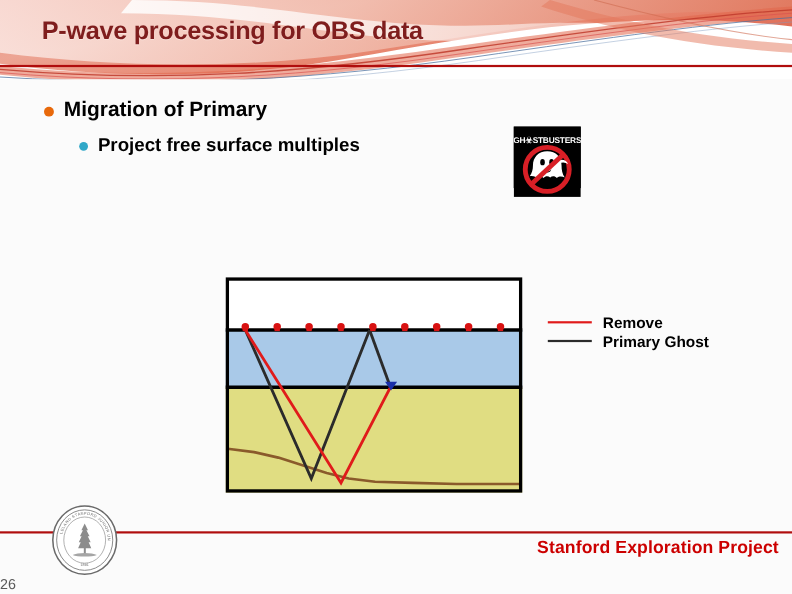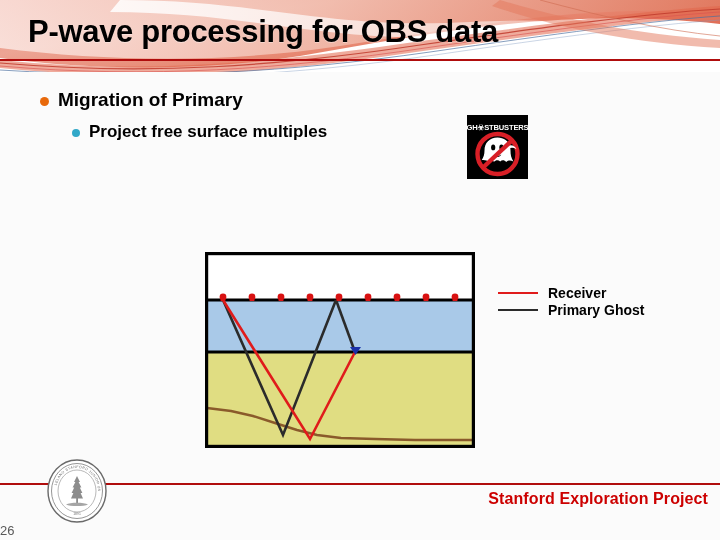--- a/index.html
+++ b/index.html
@@ -21,25 +21,25 @@
     position: absolute;
     left: 0; top: 0;
     width: 720px;
     height: 72px;
     overflow: hidden;
   }
   #header-banner svg { display: block; }
 
   #page-title {
     position: absolute;
-    left: 28px;
+    left: 38px;
     top: 14px;
-    font-size: 31px;
-    font-weight: bold;
-    color: #000000;
+    font-size: 23px;
+    font-weight: bold;
+    color: #7f1d1d;
     letter-spacing: -0.3px;
     white-space: nowrap;
     text-shadow: 0 1px 0 rgba(255,255,255,0.35);
   }
   #title-rule {
     position: absolute;
     left: 0;
     top: 59px;
     width: 720px;
     height: 2px;
@@ -323,21 +323,21 @@
         <polygon points="145,95 156,95 150.5,103" fill="#1a2fa8"></polygon>
       </g>
 
       <rect x="1.6" y="1.6" width="266.8" height="192.8" fill="none" stroke="#000000" stroke-width="3.2"></rect>
     </svg>
   </div>
 
   <div id="legend">
     <div class="legend-row">
       <span class="legend-swatch" style="border-top-color:#e01b1b"></span>
-      <span class="legend-label">Receiver</span>
+      <span class="legend-label">Remove</span>
     </div>
     <div class="legend-row">
       <span class="legend-swatch" style="border-top-color:#2b2b2b"></span>
       <span class="legend-label">Primary Ghost</span>
     </div>
   </div>
 
   <div id="footer-rule"></div>
 
   <div id="stanford-seal">

